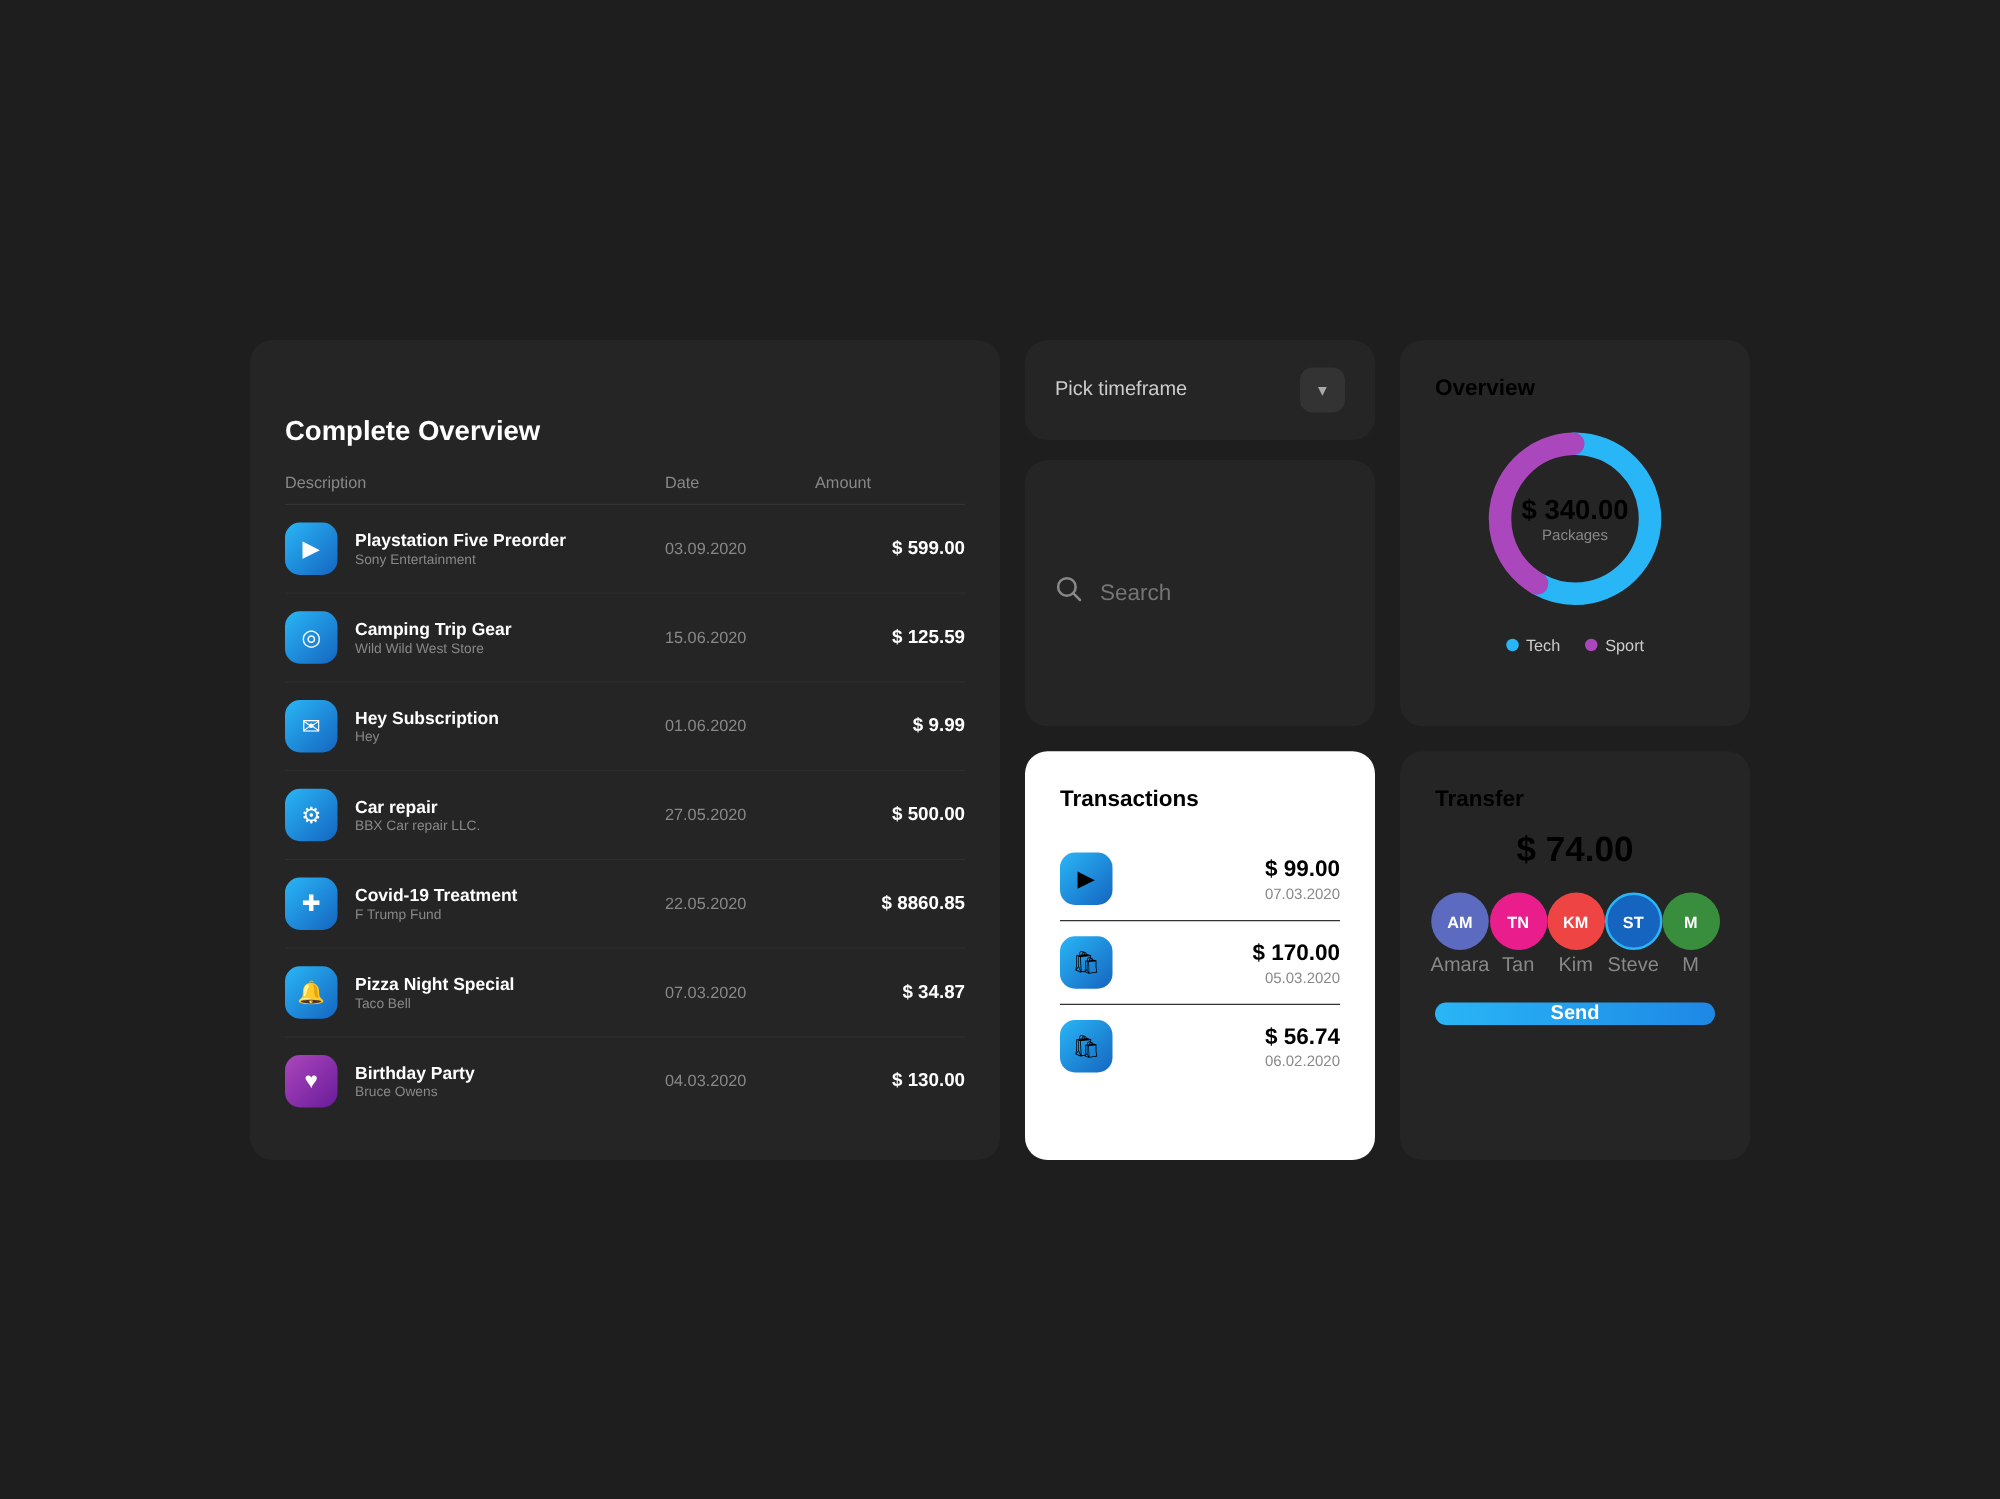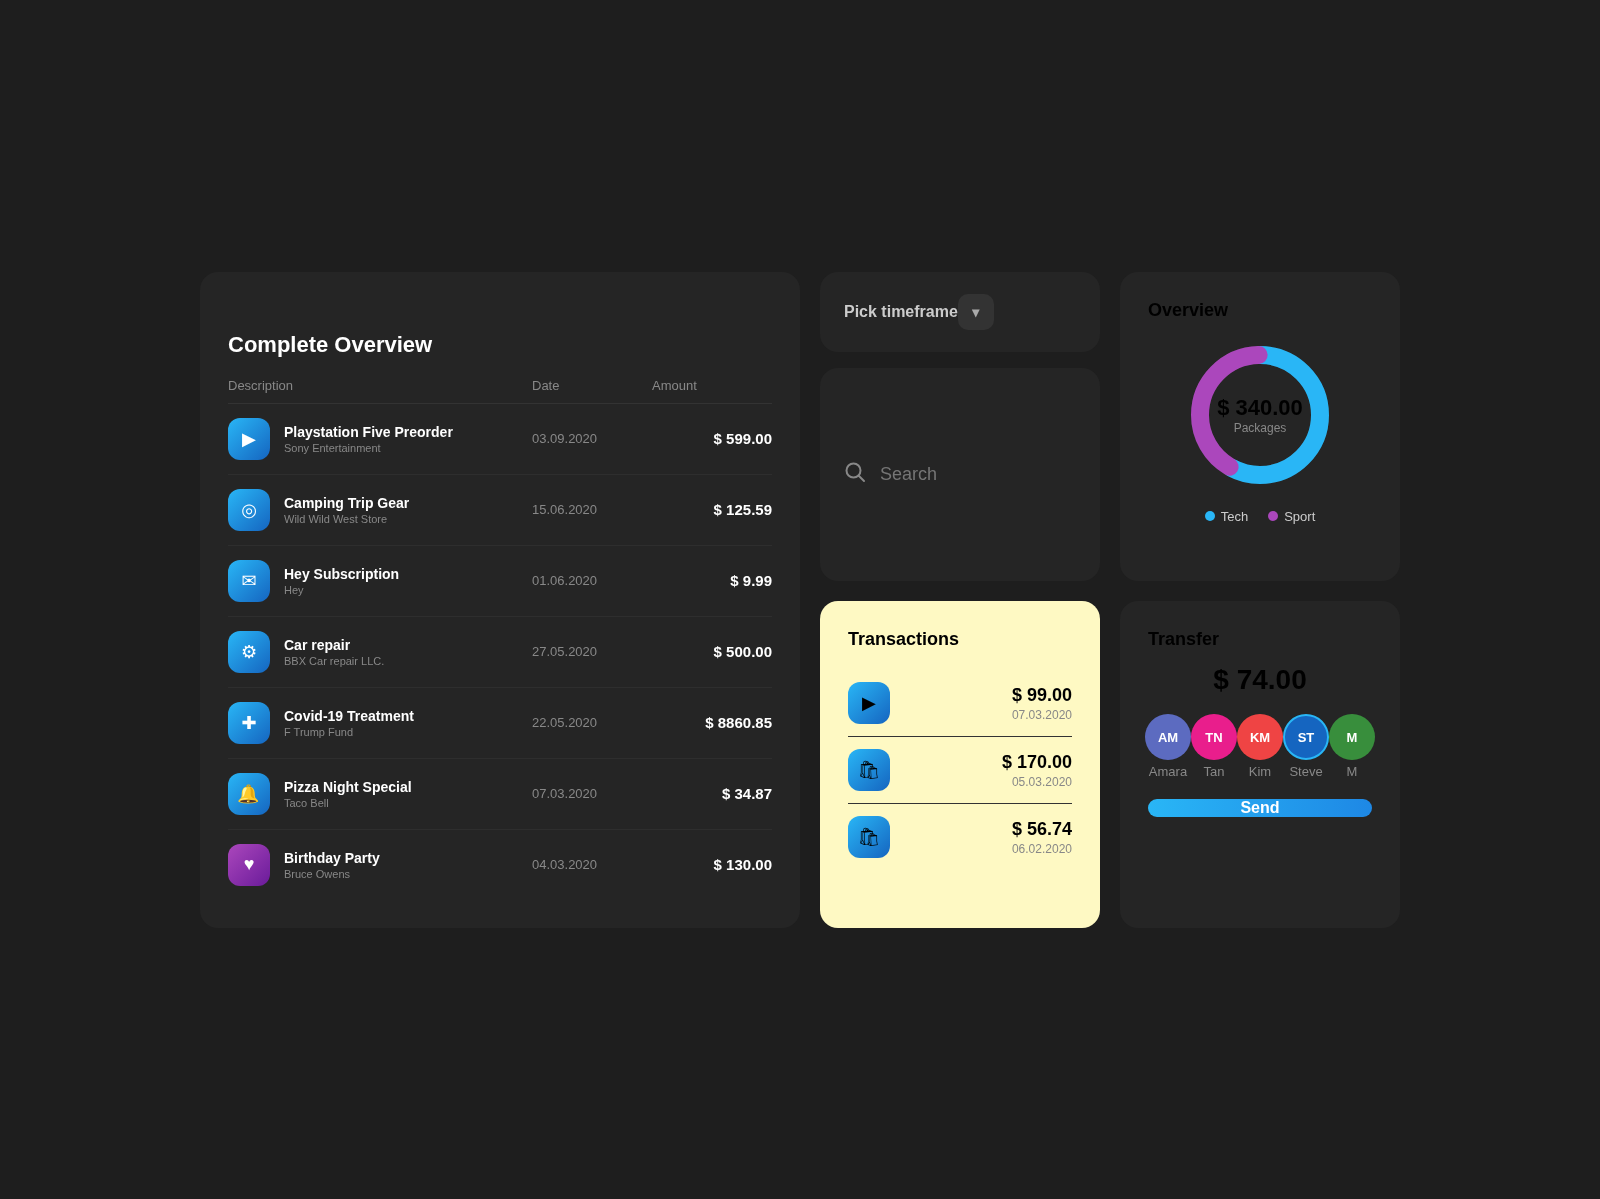--- a/index.html
+++ b/index.html
@@ -82,21 +82,21 @@
       display: flex;
       flex-direction: column;
       gap: 16px;
     }
     .timeframe-card {
       background: #252525;
       border-radius: 18px;
       padding: 22px 24px;
       display: flex;
       align-items: center;
-      font-weight: bold;
+      justify-content: space-between;
     }
     .timeframe-label {
       font-size: 16px;
       color: #ccc;
     }
     .timeframe-btn {
       width: 36px;
       height: 36px;
       background: #333;
       border-radius: 10px;
@@ -125,21 +125,21 @@
       border: none;
       outline: none;
       color: #888;
       font-size: 18px;
       font-family: inherit;
       width: 100%;
     }
 
     
     .transactions-card {
-      background: #fef9c3;
+      background: #ffffff;
       border-radius: 18px;
       padding: 28px;
     }
     .transactions-card h3 {
       font-size: 18px;
       font-weight: 600;
       margin-bottom: 20px;
     }
     .txn-row {
       display: flex;
@@ -246,21 +246,21 @@
       height: 46px;
       border-radius: 50%;
       display: flex;
       align-items: center;
       justify-content: center;
       font-size: 13px;
       font-weight: 600;
       color: #fff;
     }
     .avatar-name {
-      font-size: 13px;
+      font-size: 16px;
       color: #888;
     }
     .send-btn {
       width: 100%;
       background: linear-gradient(90deg, #29b6f6, #1e88e5);
       border: none;
       border-radius: 14px;
       color: #fff;
       font-size: 16px;
       font-weight: 600;

